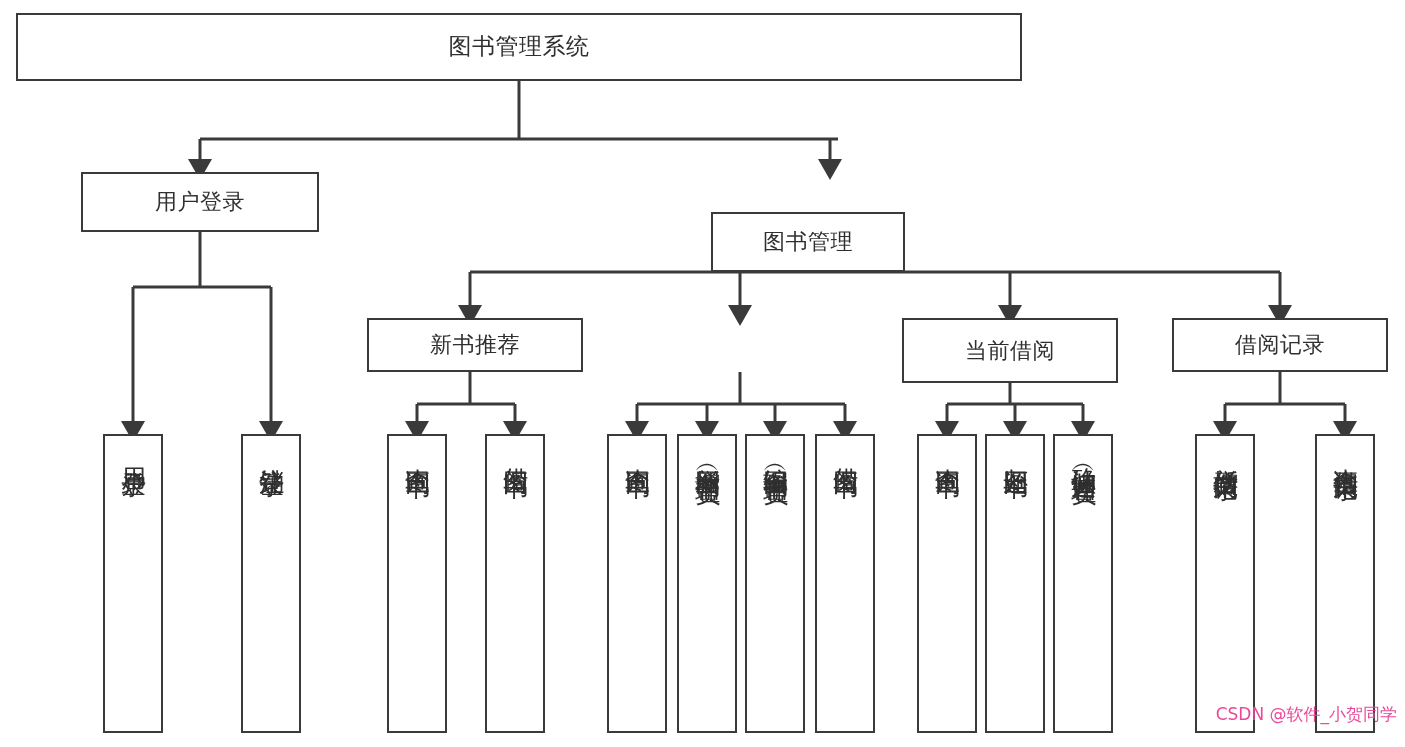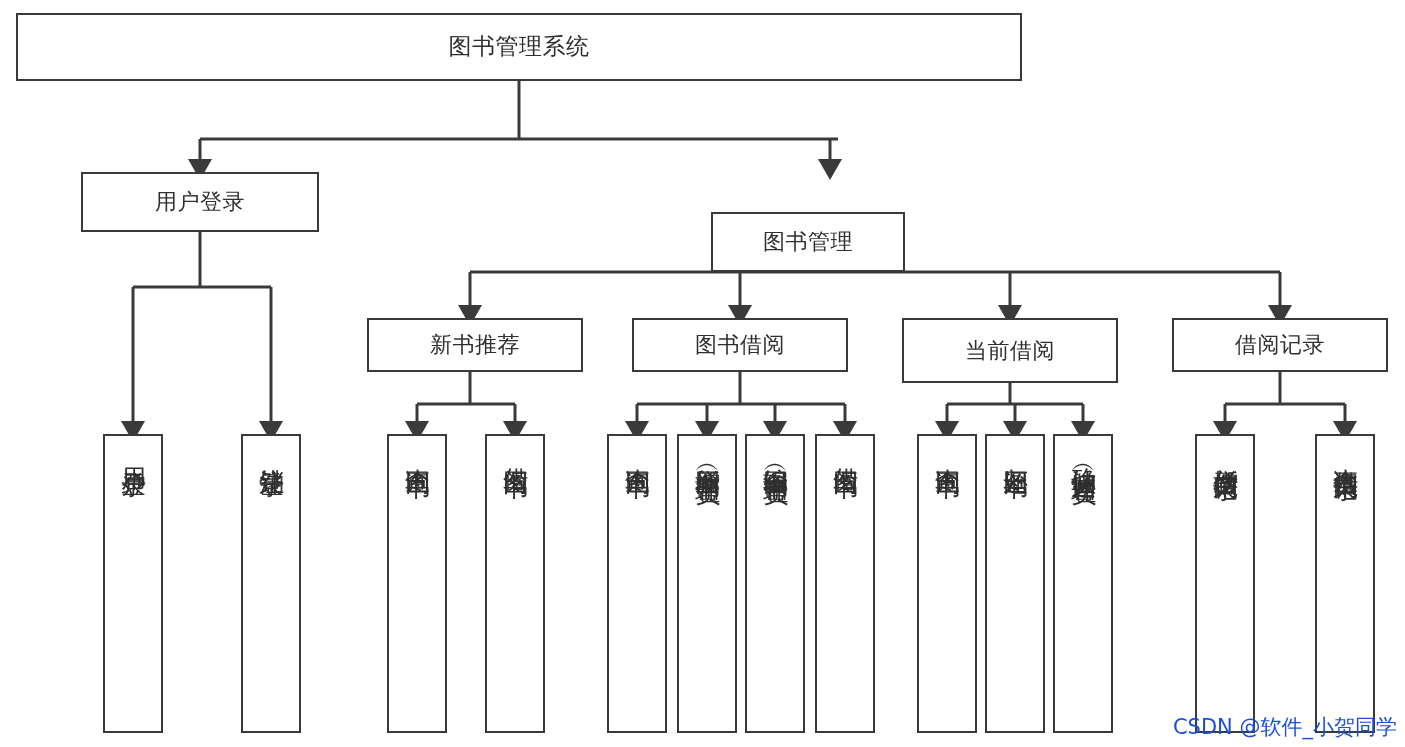--- a/index.html
+++ b/index.html
@@ -62,23 +62,23 @@
     writing-mode: vertical-rl;
     text-orientation: upright;
     font-size: 25px;
     line-height: 1.05;
     letter-spacing: 2px;
     white-space: nowrap;
   }
   .watermark {
     position: absolute;
     right: 8px;
-    bottom: 6px;
-    font-size: 21px;
-    color: #1d4ed8;
+    bottom: 21px;
+    font-size: 17px;
+    color: #ec4899;
     z-index: 20;
     white-space: nowrap;
     font-family: "DejaVu Sans", "Liberation Sans", sans-serif;
   }
 </style>
 </head>
 <body>
 
 <div id="diagram-root">
 
@@ -139,23 +139,20 @@
   <div class="node horiz" style="left:81px; top:172px; width:238px; height:60px;">
     <span class="node-label">用户登录</span>
   </div>
   <div class="node horiz" style="left:711px; top:188px; width:194px; height:60px;margin-top:24px;">
     <span class="node-label">图书管理</span>
   </div>
 
   <div class="node horiz" style="left:367px; top:318px; width:216px; height:54px;">
     <span class="node-label">新书推荐</span>
   </div>
-  <div class="node horiz" style="left:632px; top:318px; width:216px; height:54px;">
-    <span class="node-label">图书借阅</span>
-  </div>
   <div class="node horiz" style="left:902px; top:318px; width:216px; height:65px;">
     <span class="node-label">当前借阅</span>
   </div>
   <div class="node horiz" style="left:1172px; top:318px; width:216px; height:54px;">
     <span class="node-label">借阅记录</span>
   </div>
 
   <div class="node vert" style="left:103px; top:434px; width:60px; height:299px;">
     <span class="node-label">用户登录</span>
   </div>

